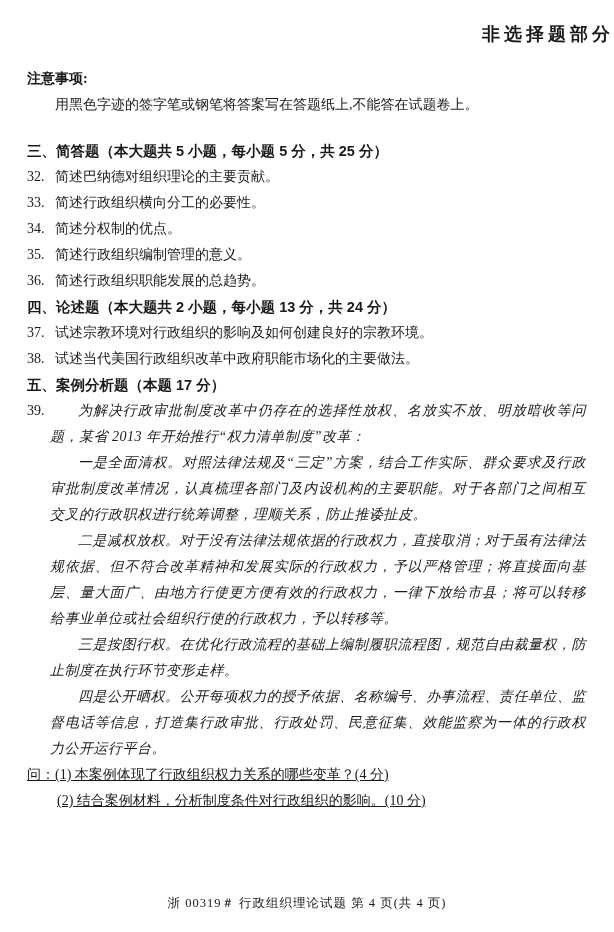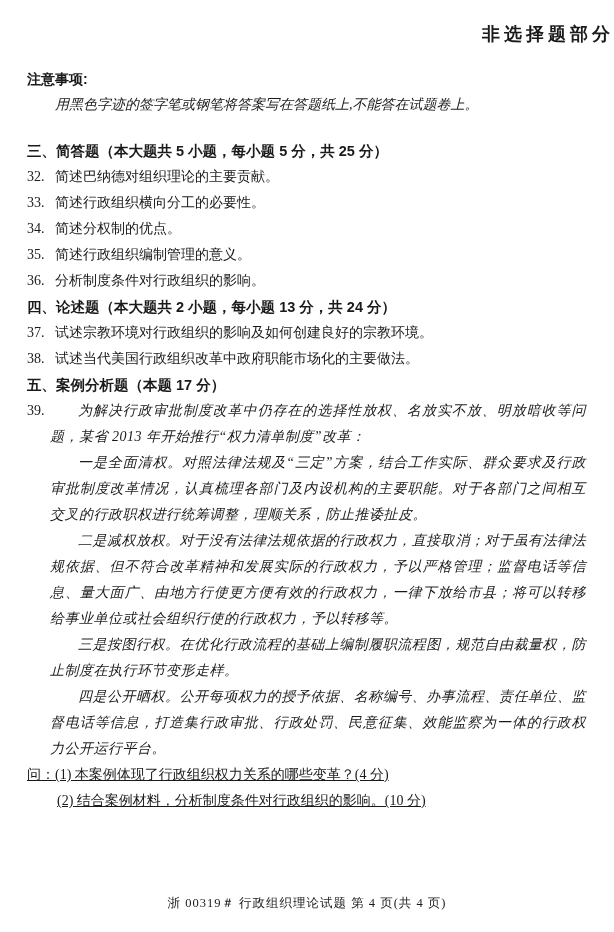--- a/index.html
+++ b/index.html
@@ -24,30 +24,29 @@
   .title {
     padding-top: 22px;
     text-align: right;
     font-family: "Liberation Sans", sans-serif;
     font-weight: 700;
     font-size: 18px;
     letter-spacing: 4px;
   }
   .notice-label {
     margin: 24px 30px 0 27px;
-    font-family: Liberation Sans, sans-serif;
+    font-family: Liberation Serif, serif;
     font-weight: 700;
     font-size: 14px;
     line-height: 18px;
   }
   .notice-text {
     margin: 8px 30px 0 55px;
     font-size: 14px;
     line-height: 18px;
-    font-style: italic;
   }
   .sec-heading {
     margin: 0 30px 0 27px;
     font-family: Liberation Sans, sans-serif;
     font-weight: 700;
     font-size: 14.5px;
     line-height: 26px;
   }
   .sec-heading.first {
     margin-top: 24px;
@@ -118,39 +117,39 @@
   <div class="q-row">
     <span class="q-no">33.</span><span>简述行政组织横向分工的必要性。</span>
   </div>
   <div class="q-row">
     <span class="q-no">34.</span><span>简述分权制的优点。</span>
   </div>
   <div class="q-row">
     <span class="q-no">35.</span><span>简述行政组织编制管理的意义。</span>
   </div>
   <div class="q-row">
-    <span class="q-no">36.</span><span>分析制度条件对行政组织的影响。</span>
+    <span class="q-no">36.</span><span>简述行政组织职能发展的总趋势。</span>
   </div>
 
   <div class="sec-heading">四、论述题（本大题共 2 小题，每小题 13 分，共 24 分）</div>
 
   <div class="q-row">
     <span class="q-no">37.</span><span>试述宗教环境对行政组织的影响及如何创建良好的宗教环境。</span>
   </div>
   <div class="q-row">
     <span class="q-no">38.</span><span>试述当代美国行政组织改革中政府职能市场化的主要做法。</span>
   </div>
 
   <div class="sec-heading">五、案例分析题（本题 17 分）</div>
 
   <div class="case">
     <span class="case-no">39.</span>
     <p>为解决行政审批制度改革中仍存在的选择性放权、名放实不放、明放暗收等问题，某省 2013 年开始推行“权力清单制度”改革：</p>
     <p>一是全面清权。对照法律法规及“三定”方案，结合工作实际、群众要求及行政审批制度改革情况，认真梳理各部门及内设机构的主要职能。对于各部门之间相互交叉的行政职权进行统筹调整，理顺关系，防止推诿扯皮。</p>
-    <p>二是减权放权。对于没有法律法规依据的行政权力，直接取消；对于虽有法律法规依据、但不符合改革精神和发展实际的行政权力，予以严格管理；监督电话等信息、量大面广、由地方行使更方便有效的行政权力，一律下放给市县；将可以转移给事业单位或社会组织行使的行政权力，予以转移等。</p>
+    <p>二是减权放权。对于没有法律法规依据的行政权力，直接取消；对于虽有法律法规依据、但不符合改革精神和发展实际的行政权力，予以严格管理；将直接面向基层、量大面广、由地方行使更方便有效的行政权力，一律下放给市县；将可以转移给事业单位或社会组织行使的行政权力，予以转移等。</p>
     <p>三是按图行权。在优化行政流程的基础上编制履职流程图，规范自由裁量权，防止制度在执行环节变形走样。</p>
     <p>四是公开晒权。公开每项权力的授予依据、名称编号、办事流程、责任单位、监督电话等信息，打造集行政审批、行政处罚、民意征集、效能监察为一体的行政权力公开运行平台。</p>
   </div>
 
   <div class="ask-row">问：(1) 本案例体现了行政组织权力关系的哪些变革？(4 分)</div>
   <div class="ask-row indent">(2) 结合案例材料，分析制度条件对行政组织的影响。(10 分)</div>
 
   <div class="footer">浙 00319＃ 行政组织理论试题 第 4 页(共 4 页)</div>
 
 </div>

